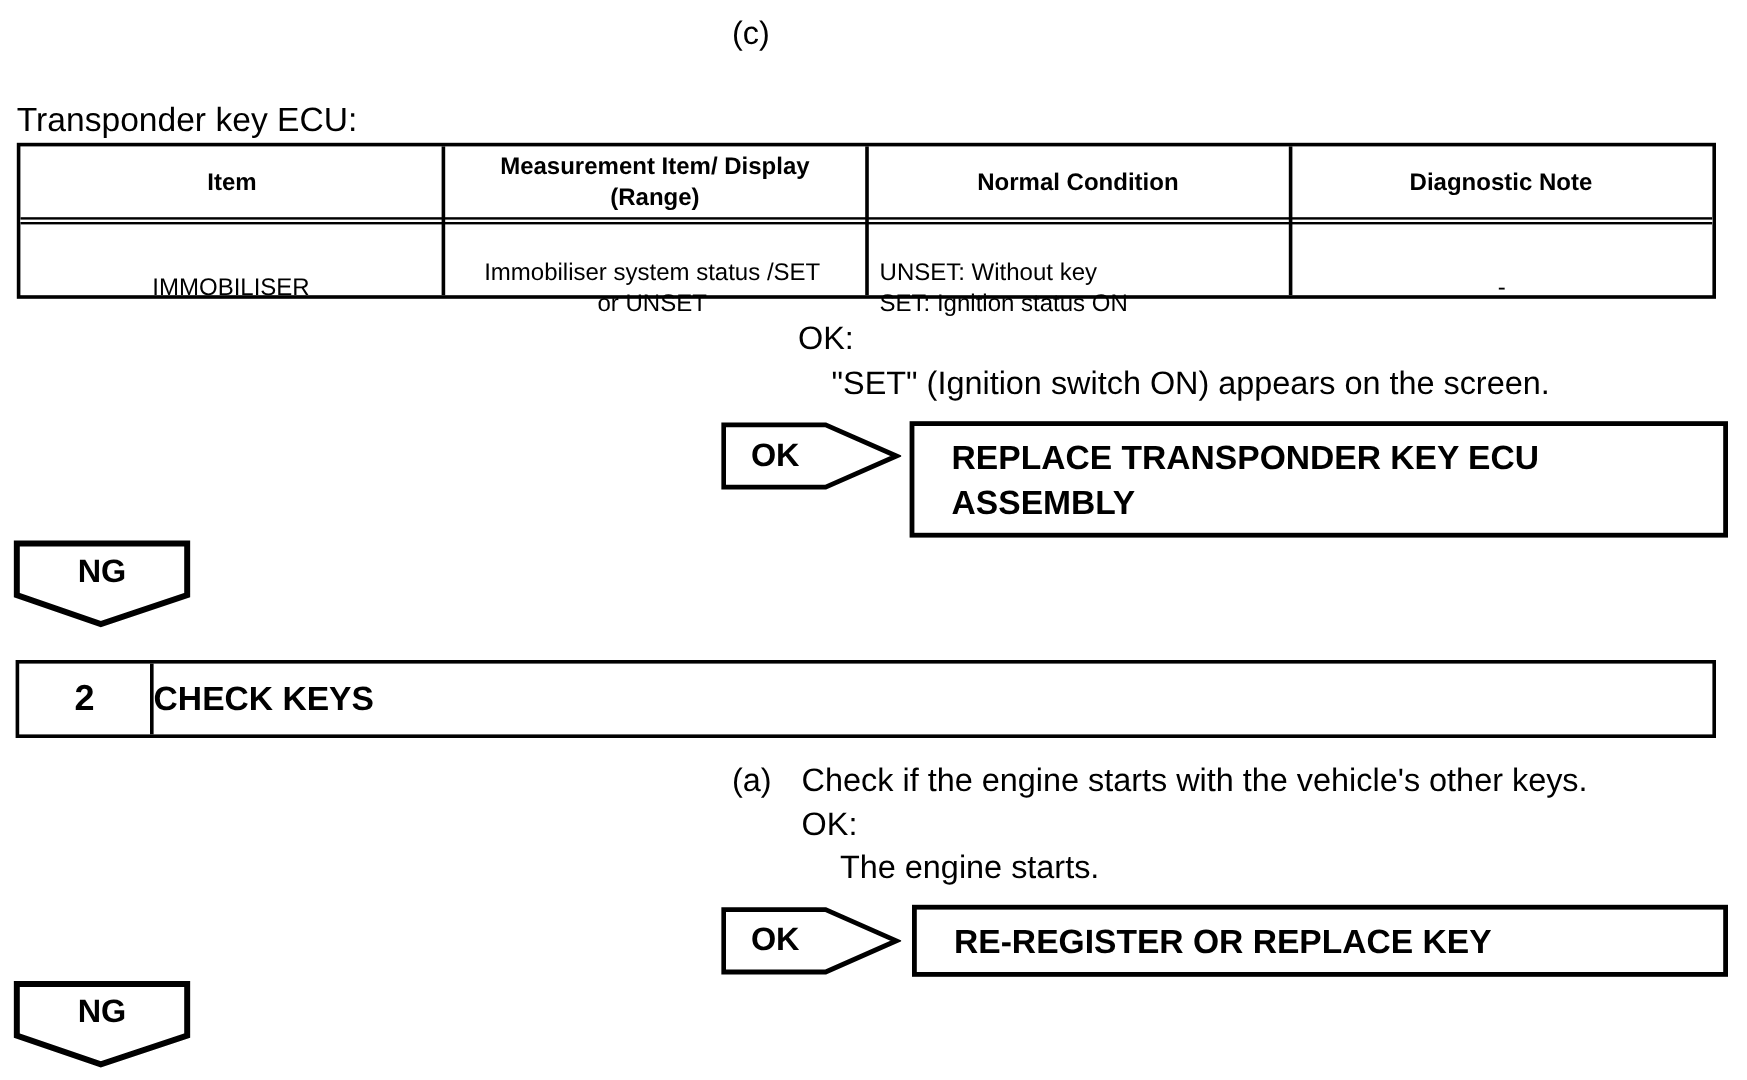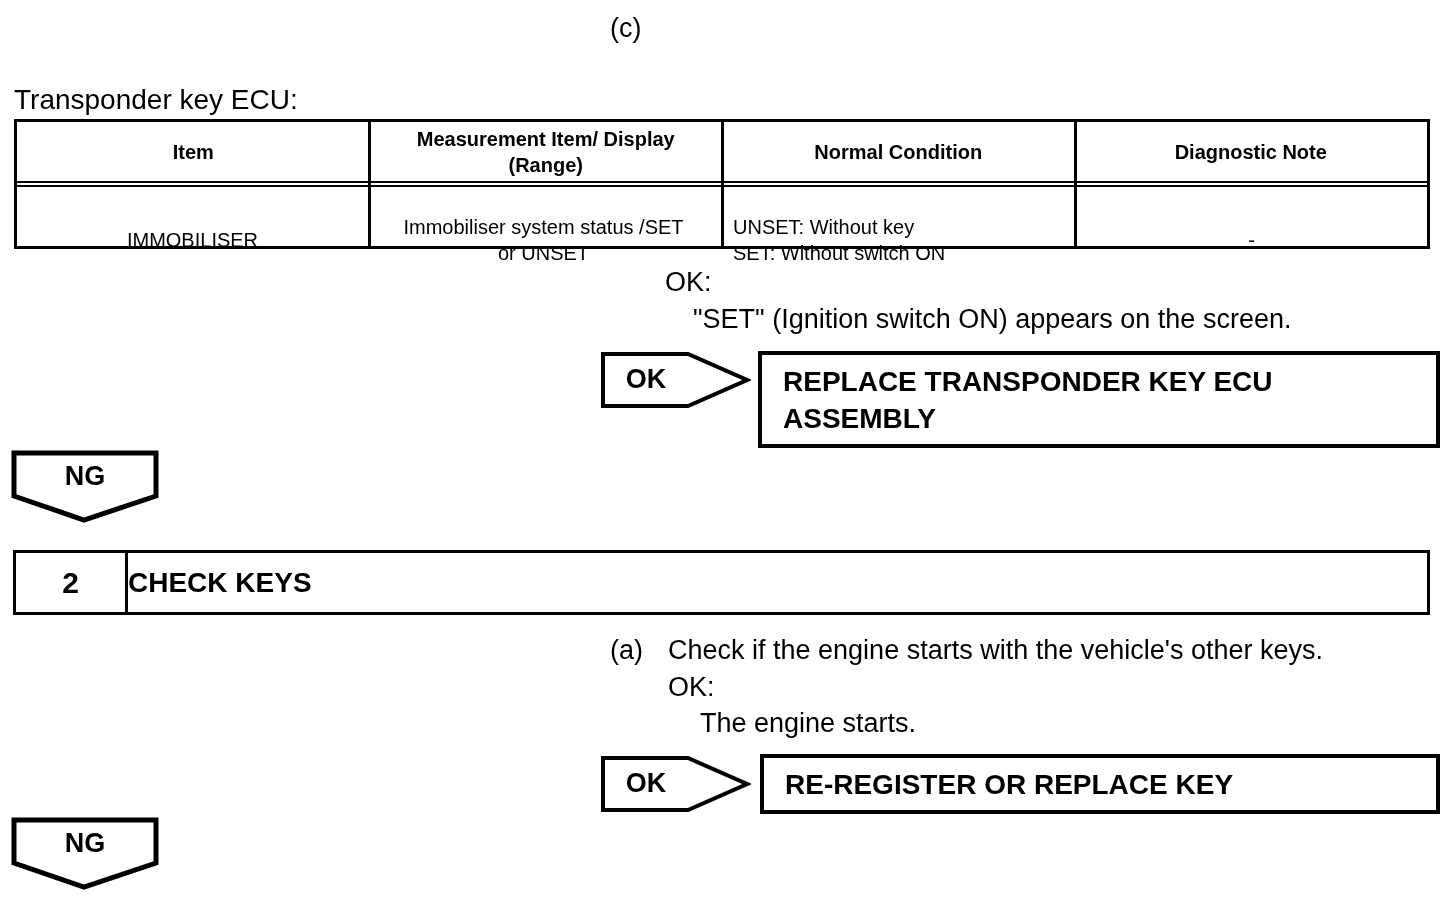--- a/index.html
+++ b/index.html
@@ -58,21 +58,21 @@
   }
   .ngArrow { width: 148px; height: 74px; }
   .ngArrow .lbl {
     position: absolute; left: 0; top: 6px; width: 148px; height: 40px;
     display: flex; align-items: center; justify-content: center;
     font-size: 27px; font-weight: bold;
   }
   .actionBox {
     border: 4px solid #000; box-sizing: border-box;
     font-size: 28px; font-weight: bold; line-height: 37px;
-    padding-left: 21px; display: flex; align-items: center;
+    padding-left: 31px; display: flex; align-items: center;
     white-space: pre-line;
   }
   .stepBox {
     left: 13px; top: 550px; width: 1417px; height: 65px;
     border: 3px solid #000; box-sizing: border-box; display: flex;
   }
   .stepBox .num {
     flex: 0 0 109px; border-right: 3px solid #000;
     display: flex; align-items: center; justify-content: center;
     font-size: 30px; font-weight: bold;
@@ -100,21 +100,21 @@
 (Range)</div>
       <div class="cell">Normal Condition</div>
       <div class="cell">Diagnostic Note</div>
     </div>
     <div class="sep"></div>
     <div class="hrow body">
       <div class="cell">IMMOBILISER</div>
       <div class="cell">Immobiliser system status /SET
 or UNSET</div>
       <div class="cell left">UNSET: Without key
-SET: Without switch ON</div>
+SET: Ignition status ON</div>
       <div class="cell">-</div>
     </div>
     <div class="vline" style="left:351px;"></div>
     <div class="vline" style="left:704px;"></div>
     <div class="vline" style="left:1057px;"></div>
   </div>
 
   <div class="abs txt bold" style="left:665px; top:264px;">OK:</div>
   <div class="abs txt bold" style="left:693px; top:301px;">"SET" (Ignition switch ON) appears on the screen.</div>
 

